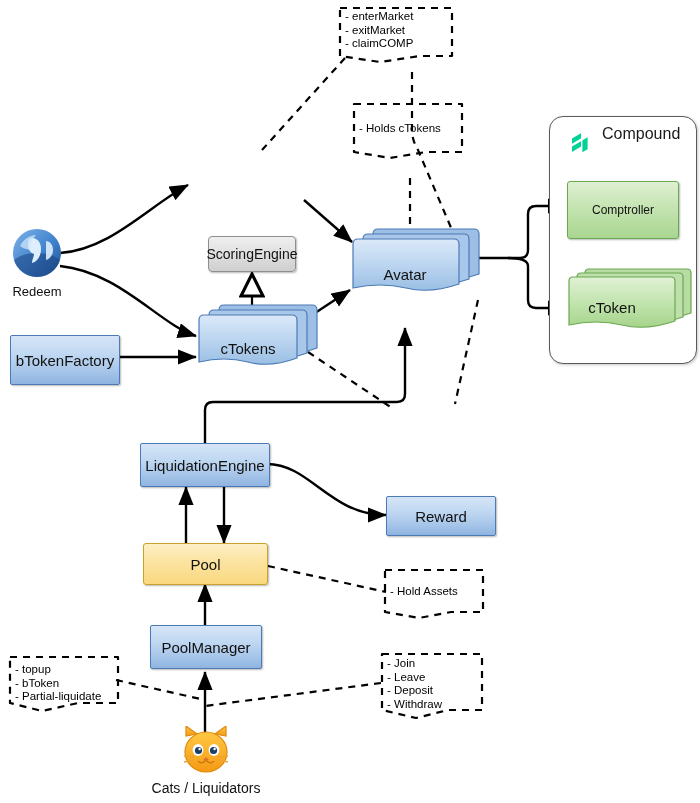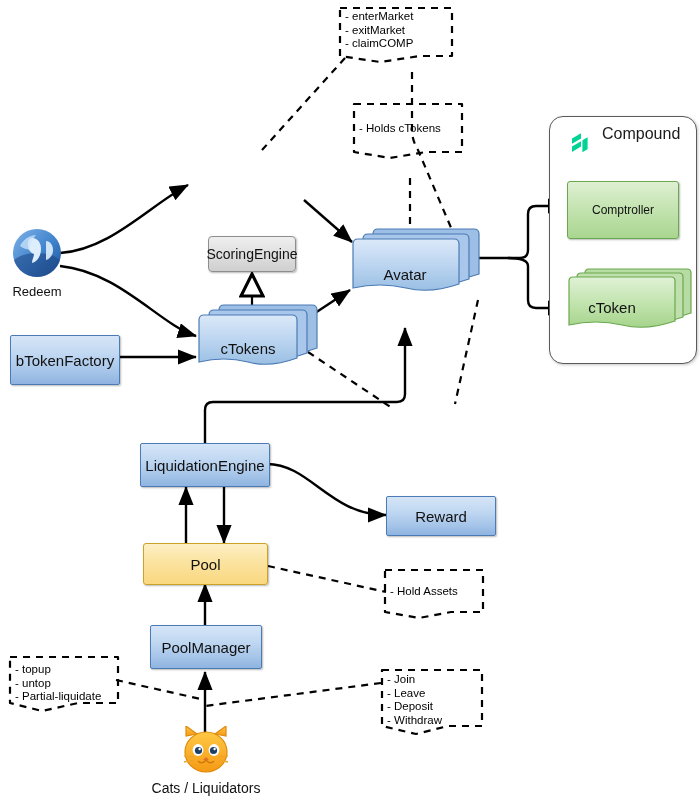--- a/index.html
+++ b/index.html
@@ -150,25 +150,25 @@
       <path d="M4,4 L102,4 L102,46 L70,46 L38,52 L4,46 Z" fill="none" stroke="#000" stroke-width="2.2" stroke-dasharray="7 6" stroke-linejoin="round"></path>
     </svg>
     <div class="txt" style="top:19px;">- Hold Assets</div>
   </div>
 
   <div class="callout" style="left:6px;top:653px;width:116px;height:62px;">
     <svg width="116" height="62" style="display:block">
       <path d="M4,4 L112,4 L112,50 L72,50 L36,58 L4,50 Z" fill="none" stroke="#000" stroke-width="2.2" stroke-dasharray="7 6" stroke-linejoin="round"></path>
     </svg>
     <div class="txt" style="top:10px;">- topup
-- untop
+- bToken
 - Partial-liquidate</div>
   </div>
 
-  <div class="callout" style="left:378px;top:650px;width:108px;height:72px;margin-top:16px;">
+  <div class="callout" style="left:378px;top:650px;width:108px;height:72px;">
     <svg width="108" height="72" style="display:block">
       <path d="M4,4 L104,4 L104,60 L70,60 L38,68 L4,60 Z" fill="none" stroke="#000" stroke-width="2.2" stroke-dasharray="7 6" stroke-linejoin="round"></path>
     </svg>
     <div class="txt" style="top:7px;">- Join
 - Leave
 - Deposit
 - Withdraw</div>
   </div>
 
   <div class="compound-panel" style="left:549px;top:116px;width:146px;height:246px;">

